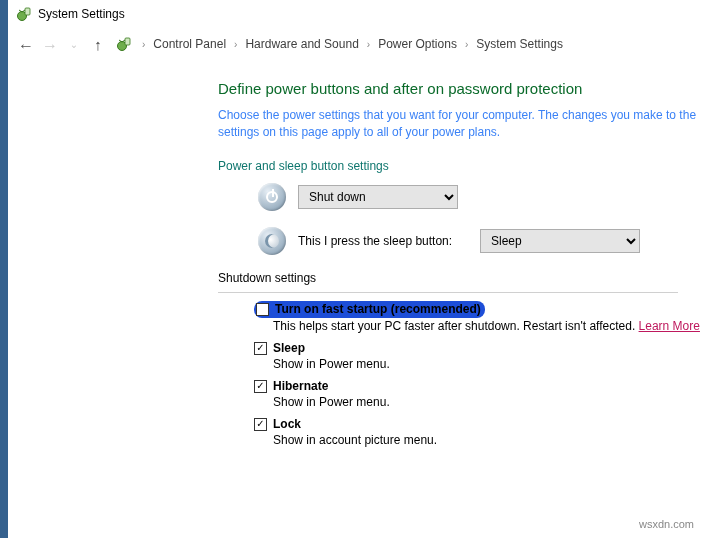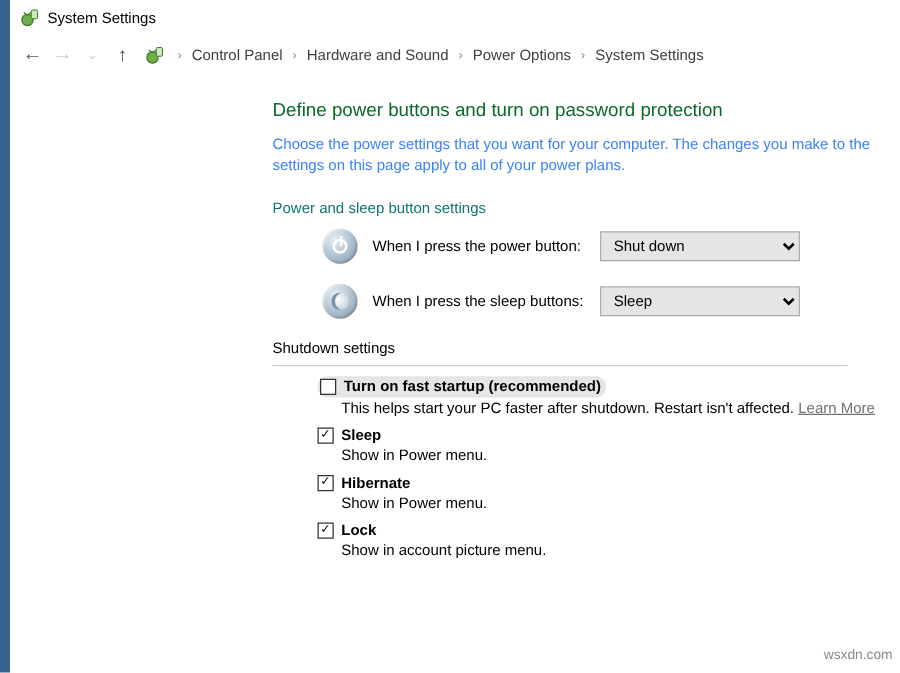--- a/index.html
+++ b/index.html
@@ -130,28 +130,28 @@
     width: 13px; height: 13px; border: 1px solid #333; background: #fff;
     display: inline-flex; align-items: center; justify-content: center;
     font-size: 10px; line-height: 1; margin-top: 1px;
     cursor: pointer;
   }
   .chk.checked::before { content: "✓"; }
   .chk-label { font-weight: 700; }
   .sub { margin: 0 0 8px 19px; }
   .highlight {
     display: inline-block;
-    background: #e5e5e5;
+    background: #1d4ed8;
     padding: 1px 4px 0 2px;
     border-radius: 8px;
   }
-  .learn { color: #737373; text-decoration: underline; cursor: pointer; }
+  .learn { color: #be185d; text-decoration: underline; cursor: pointer; }
   .watermark {
     position: absolute;
-    right: 6px;
+    right: 26px;
     bottom: 8px;
     font-size: 11px;
     color: #888;
   }
   .icon-pwr-sm svg { display:block; }
 </style>
 </head>
 <body>
 
 <div class="titlebar">
@@ -183,40 +183,39 @@
     <span class="sep">›</span>
     <span class="crumb">Hardware and Sound</span>
     <span class="sep">›</span>
     <span class="crumb">Power Options</span>
     <span class="sep">›</span>
     <span class="crumb">System Settings</span>
   </span>
 </div>
 
 <div class="content">
-  <h1 class="page-title">Define power buttons and turn on password protection</h1>
+  <h1 class="page-title">Define power buttons and after on password protection</h1>
   <p class="desc">Choose the power settings that you want for your computer. The changes you make to the settings on this page apply to all of your power plans.</p>
 
   <p class="section-label">Power and sleep button settings</p>
 
   <div class="button-row">
     <span class="icon-circle">
         <span class="power-glyph"></span>
       </span>
-    <span class="lbl">When I press the power button:</span>
     <select class="combo">
       <option>Shut down</option>
     </select>
   </div>
 
   <div class="button-row">
     <span class="icon-circle">
         <span class="moon-glyph"></span>
       </span>
-    <span class="lbl">When I press the sleep buttons:</span>
+    <span class="lbl">This I press the sleep button:</span>
     <select class="combo">
       <option>Sleep</option>
     </select>
   </div>
 
   <p class="shutdown-head">Shutdown settings</p>
   <div class="shutdown-line"></div>
 
   <div class="shutdown-items">
     <span class="highlight">

